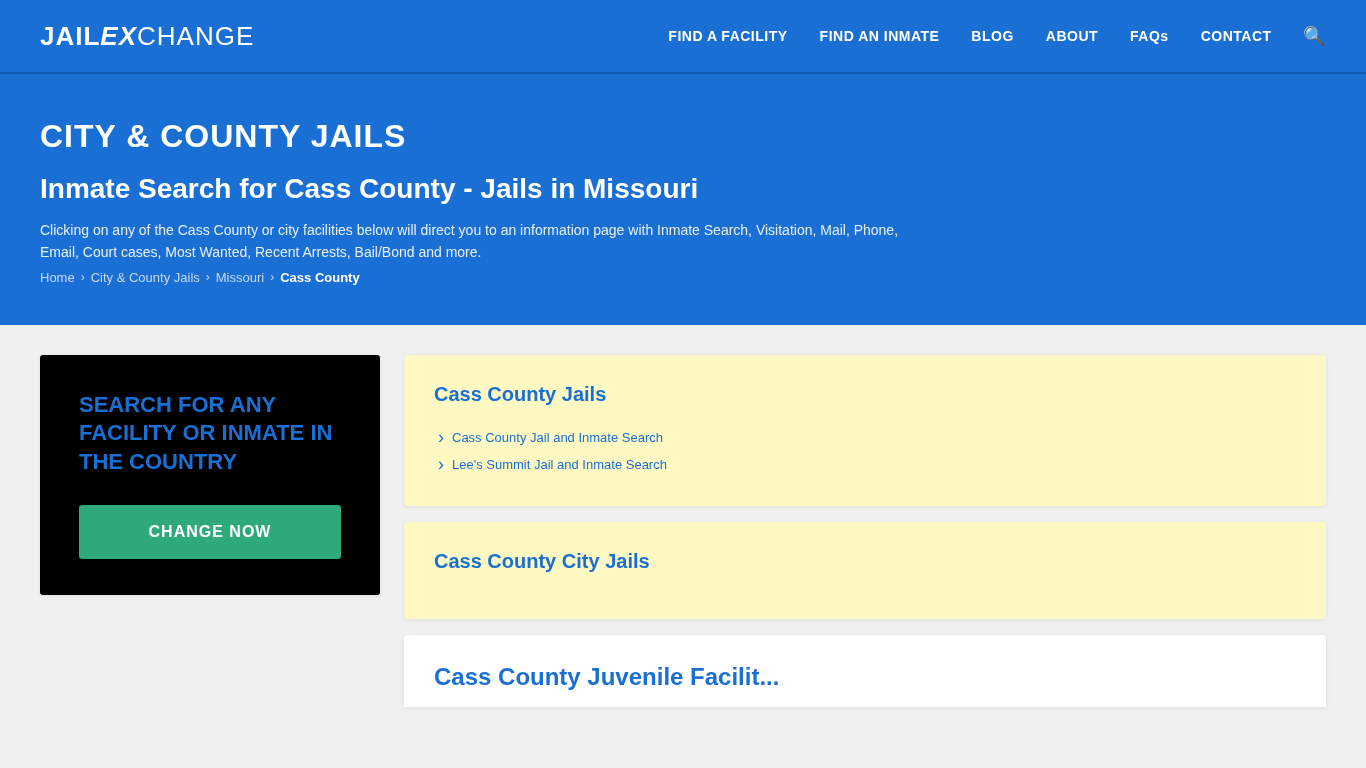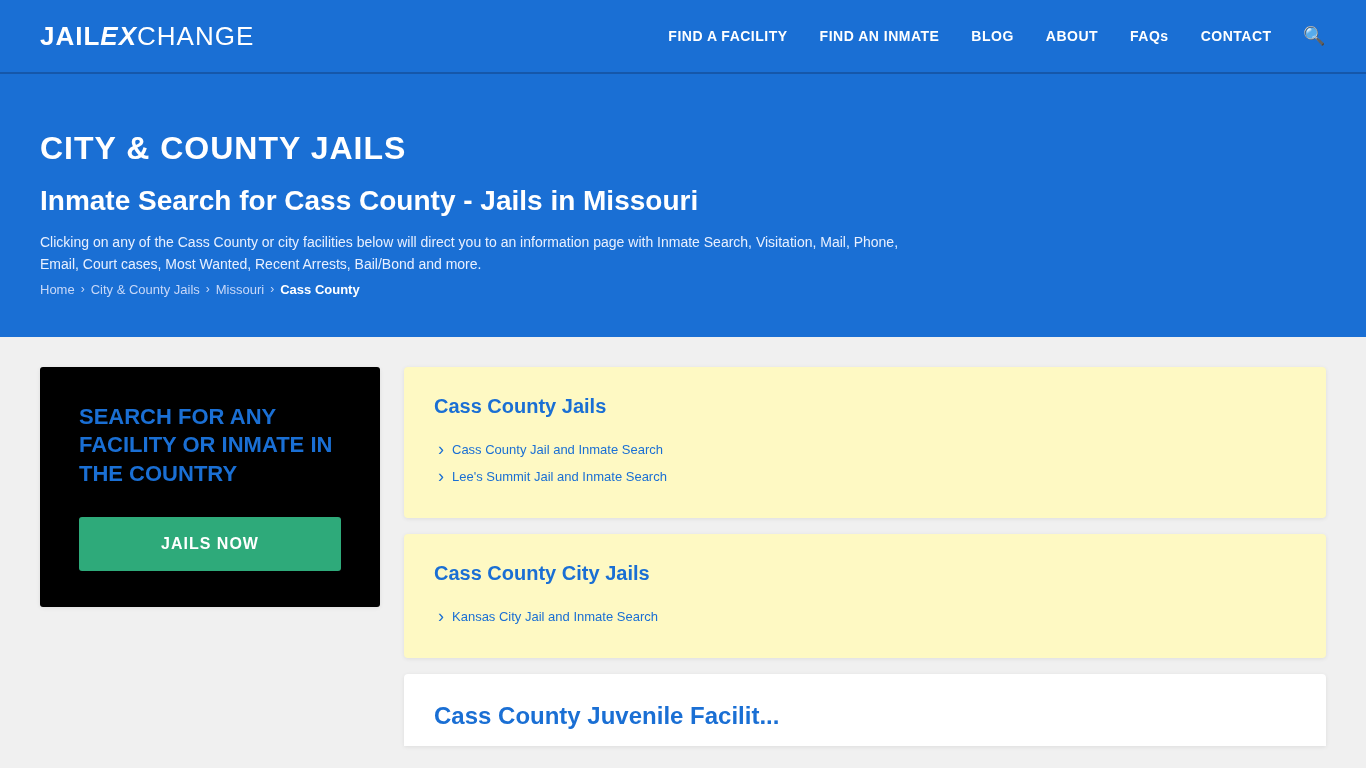--- a/index.html
+++ b/index.html
@@ -52,21 +52,21 @@
     }
     .search-icon-nav {
       color: #fff;
       font-size: 18px;
       cursor: pointer;
     }
 
     
     .hero {
       background: #1a6fd4;
-      padding: 56px 40px 40px 40px;
+      padding: 44px 40px 40px 40px;
       color: #fff;
     }
     .hero-category {
       font-size: 32px;
       font-weight: 900;
       letter-spacing: 1px;
       margin-bottom: 18px;
       text-transform: uppercase;
     }
     .hero-title {
@@ -230,35 +230,34 @@
     <span class="breadcrumb-sep">›</span>
     <span class="breadcrumb-current">Cass County</span>
   </nav>
 </section>
 
 <div class="main-content">
 
   <div class="left-panel">
     <div class="search-widget">
       <div class="search-widget-title">SEARCH FOR ANY FACILITY OR INMATE IN THE COUNTRY</div>
-      <button class="search-now-btn">JAILS NOW</button>
+      <button class="search-now-btn">CHANGE NOW</button>
     </div>
   </div>
 
   <div class="right-panel">
 
     <div class="card">
       <div class="card-title">Cass County Jails</div>
       <a href="#" class="card-link">Cass County Jail and Inmate Search</a>
       <a href="#" class="card-link">Lee's Summit Jail and Inmate Search</a>
     </div>
 
     <div class="card">
       <div class="card-title">Cass County City Jails</div>
-      <a href="#" class="card-link">Kansas City Jail and Inmate Search</a>
     </div>
 
     <div class="card-partial">
       <div class="card-partial-title">Cass County Juvenile Facilit...</div>
     </div>
 
   </div>
 </div>
 
 </body></html>

